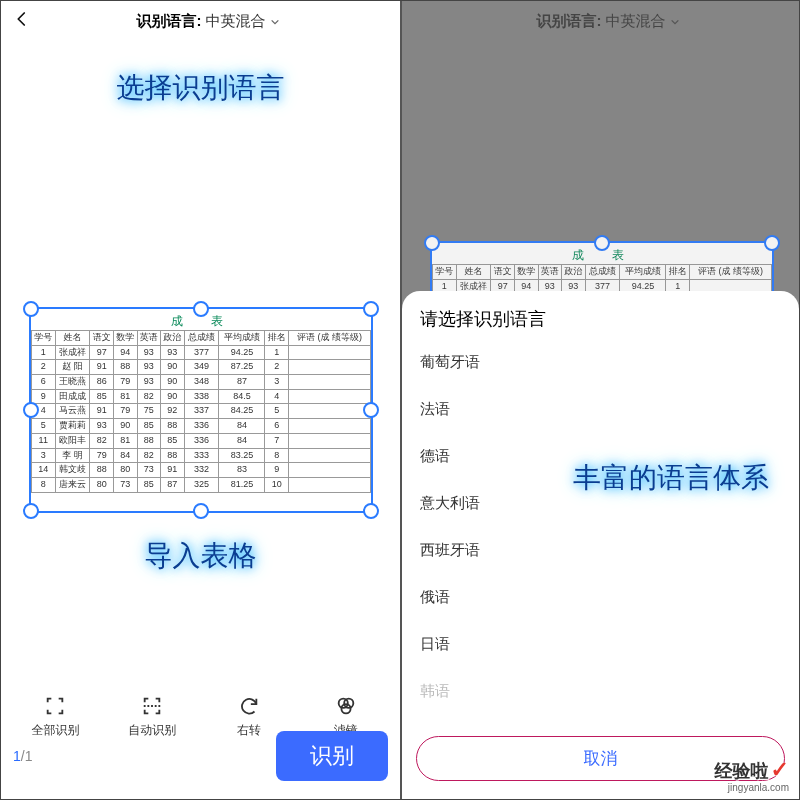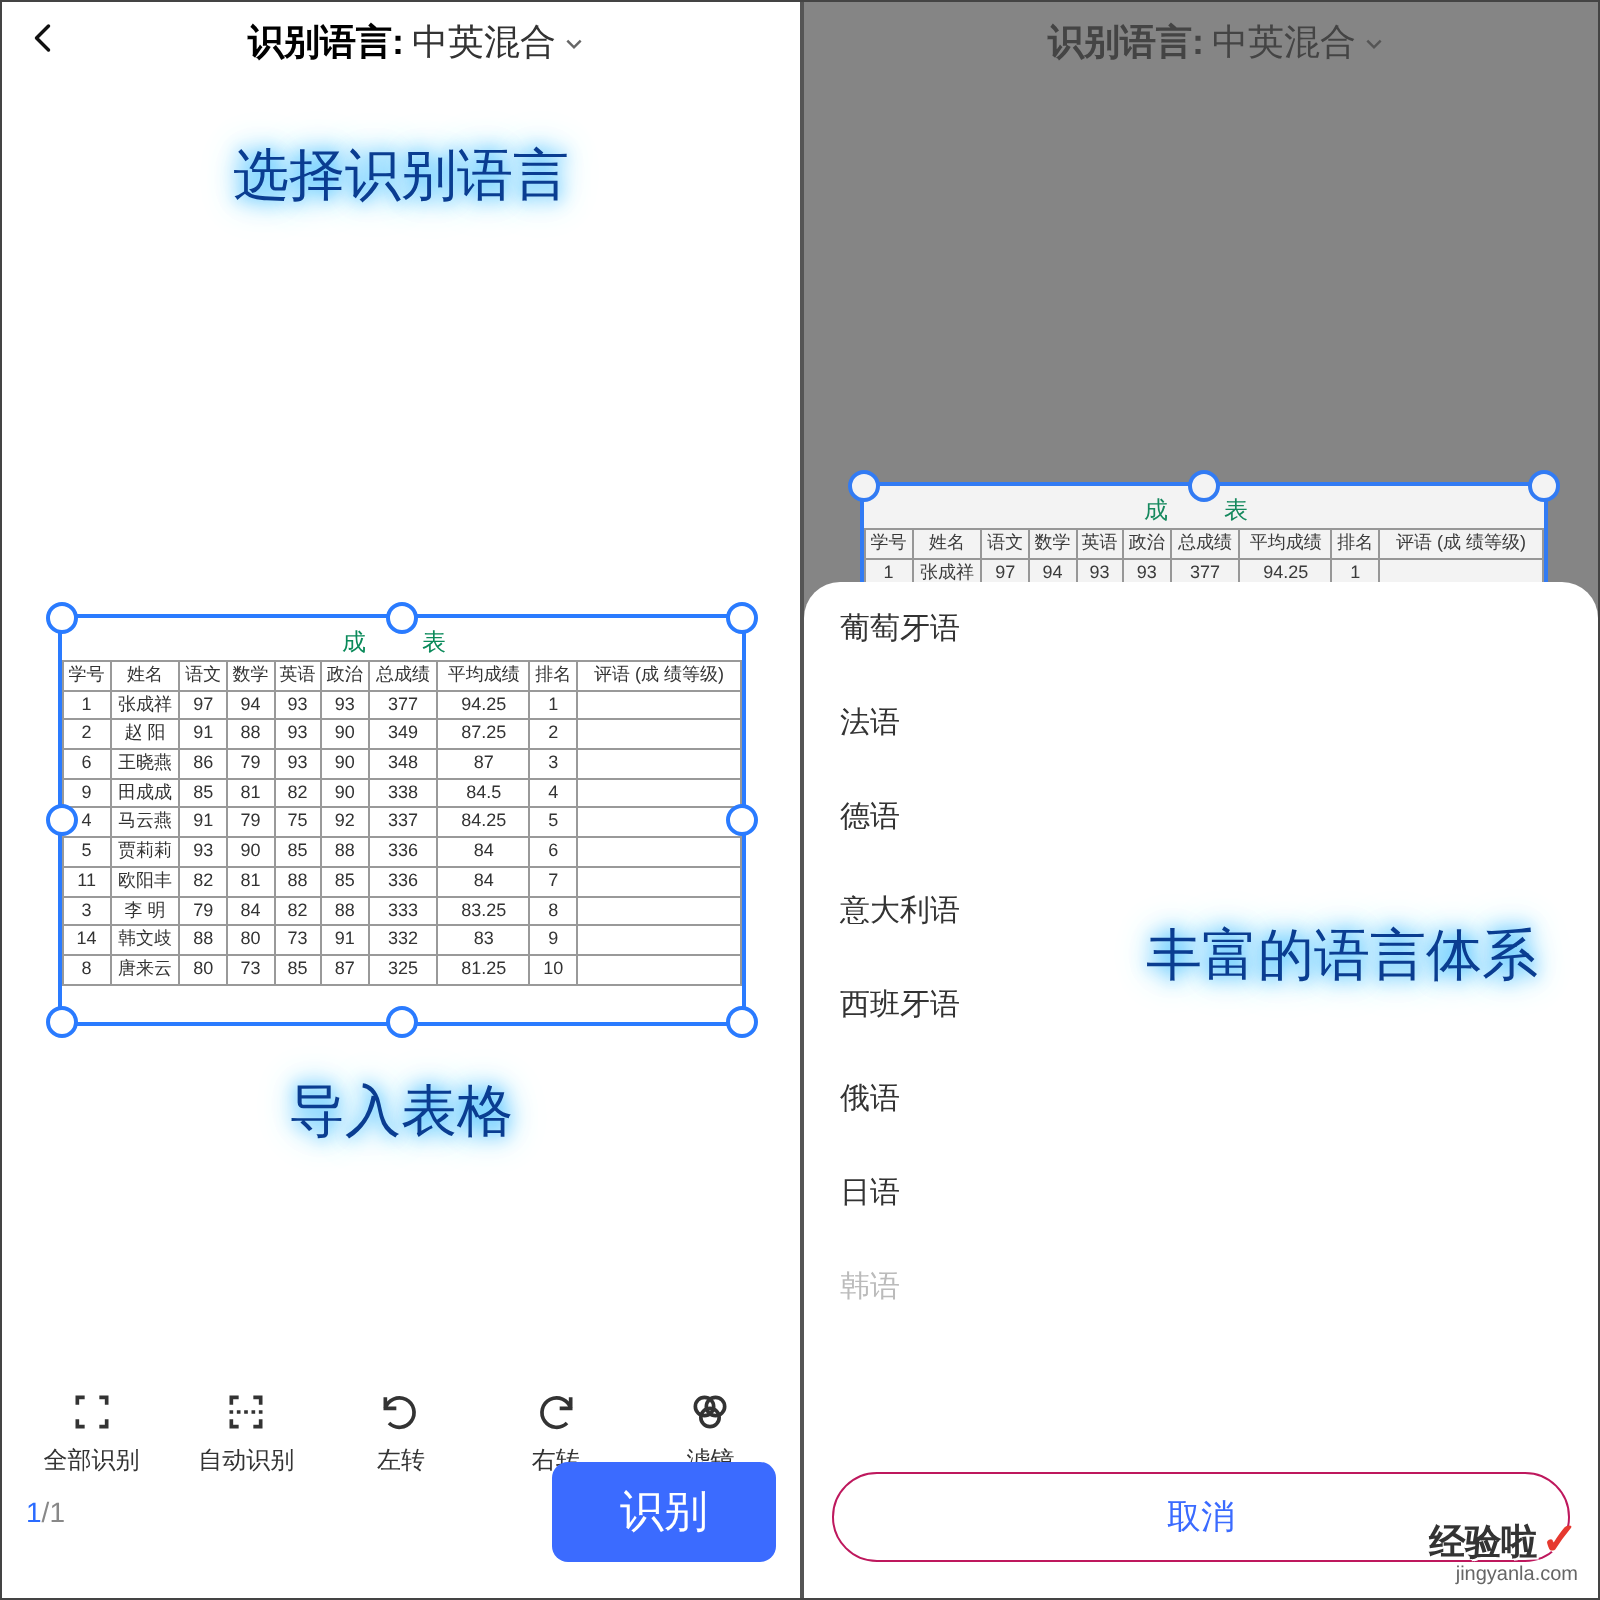--- a/index.html
+++ b/index.html
@@ -2,21 +2,21 @@
 <html><head>
 <meta charset="utf-8">
 <style>
   * { box-sizing: border-box; margin: 0; padding: 0; }
   body { font-family: -apple-system, "PingFang SC", "Microsoft YaHei", sans-serif; background: #fff; }
   .canvas { width: 800px; height: 800px; position: relative; border: 1px solid #444; display: flex; background: #fff; }
   .panel { width: 50%; height: 100%; position: relative; overflow: hidden; }
   .panel-right { border-left: 2px solid #555; }
 
   
-  .header { display: flex; align-items: center; justify-content: center; height: 40px; position: relative; font-size: 18px; padding-left: 15px; }
+  .header { display: flex; align-items: center; justify-content: center; height: 40px; position: relative; font-size: 15px; padding-left: 15px; }
   .back { position: absolute; left: 12px; top: 8px; width: 20px; height: 24px; }
   .back svg { width: 18px; height: 20px; }
   .header .lbl { font-weight: 600; }
   .header .val { color: #333; margin-left: 4px; }
   .header .chev { margin-left: 4px; display: inline-block; }
   .header .chev svg { width: 10px; height: 10px; }
 
   
   .glow { font-size: 28px; font-weight: 400; color: #0a3d91; text-align: center;
           text-shadow: 0 0 8px #4fc3ff, 0 0 14px #4fc3ff, 0 0 20px #a0e0ff; }
@@ -266,29 +266,20 @@
         <div class="tlabel">全部识别</div>
       </div>
       <div class="tool">
         <div class="ic">
             <svg viewBox="0 0 24 24">
               <path d="M4 8V4h4M20 8V4h-4M4 16v4h4M20 16v4h-4"></path>
               <path d="M3 12h18" stroke-dasharray="2 2"></path>
             </svg>
           </div>
         <div class="tlabel">自动识别</div>
-      </div>
-      <div class="tool">
-        <div class="ic">
-            <svg viewBox="0 0 24 24">
-              <path d="M4 10a8 8 0 1 1 2 8"></path>
-              <path d="M4 4v6h6"></path>
-            </svg>
-          </div>
-        <div class="tlabel">左转</div>
       </div>
       <div class="tool">
         <div class="ic">
             <svg viewBox="0 0 24 24">
               <path d="M20 10a8 8 0 1 0-2 8"></path>
               <path d="M20 4v6h-6"></path>
             </svg>
           </div>
         <div class="tlabel">右转</div>
       </div>
@@ -385,20 +376,21 @@
                 <td>87</td>
                 <td>3</td>
                 <td></td>
               </tr>
             </tbody>
         </table>
       </div>
     </div>
 
     <div class="sheet">
+      <div class="sheet-title">请选择识别语言</div>
       <div class="lang-list" id="lang-list">
           <div class="lang-item">葡萄牙语</div>
           <div class="lang-item">法语</div>
           <div class="lang-item">德语</div>
           <div class="lang-item">意大利语</div>
           <div class="lang-item">西班牙语</div>
           <div class="lang-item">俄语</div>
           <div class="lang-item">日语</div>
           <div class="lang-item cut">韩语</div>
         </div>

